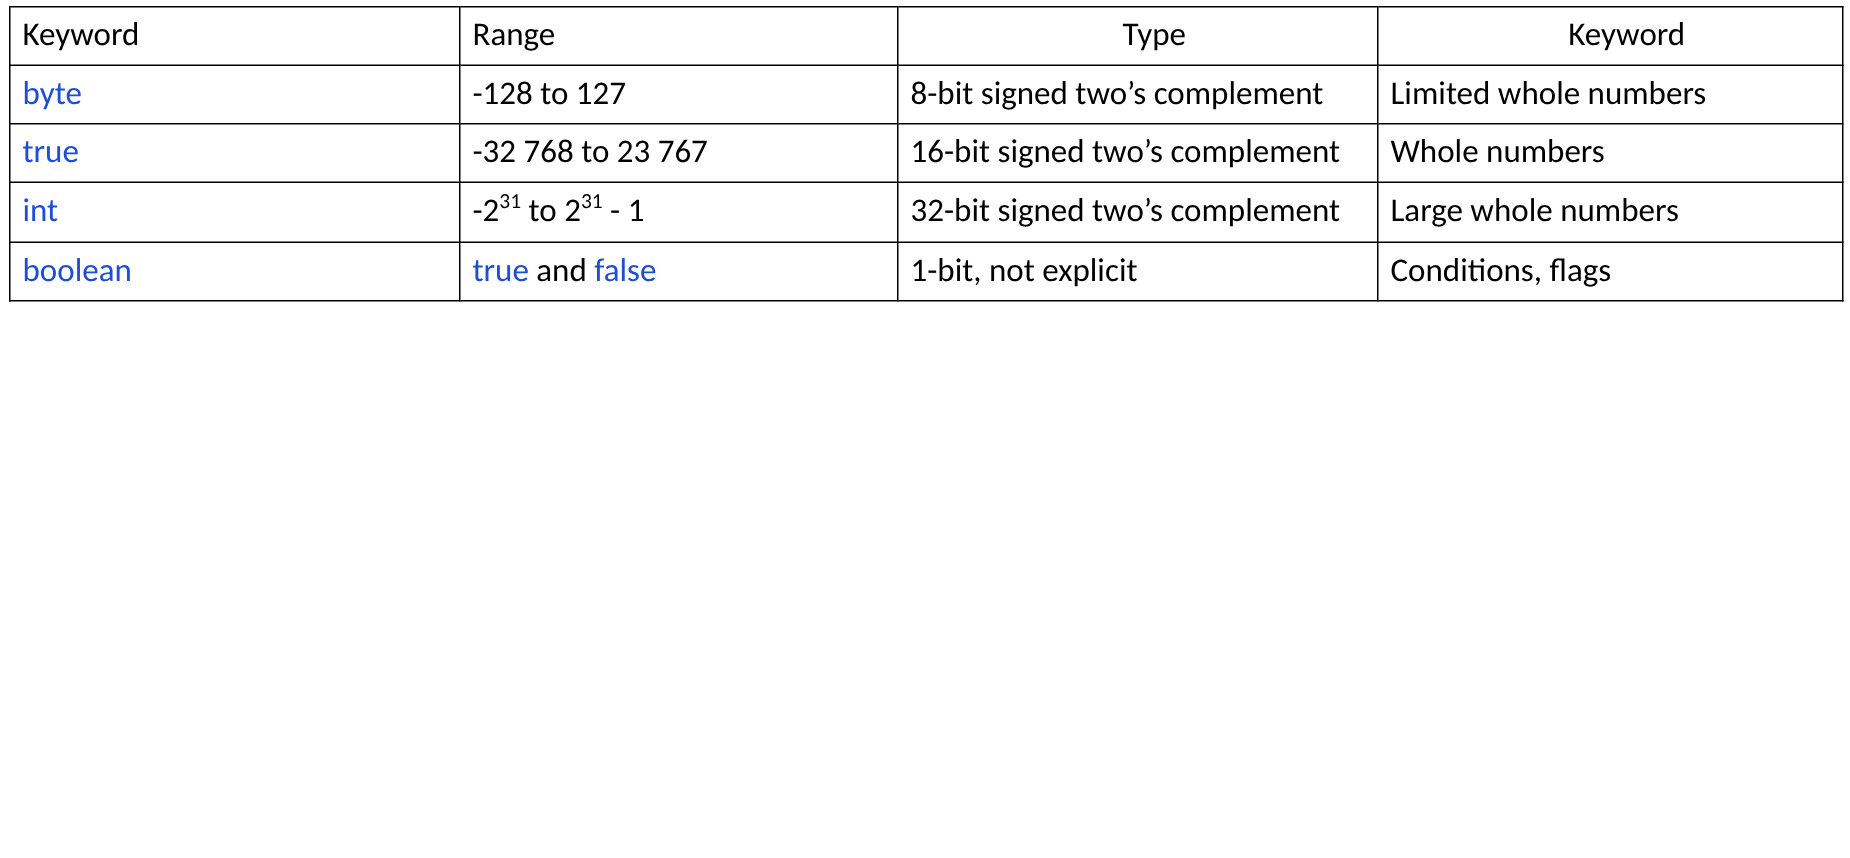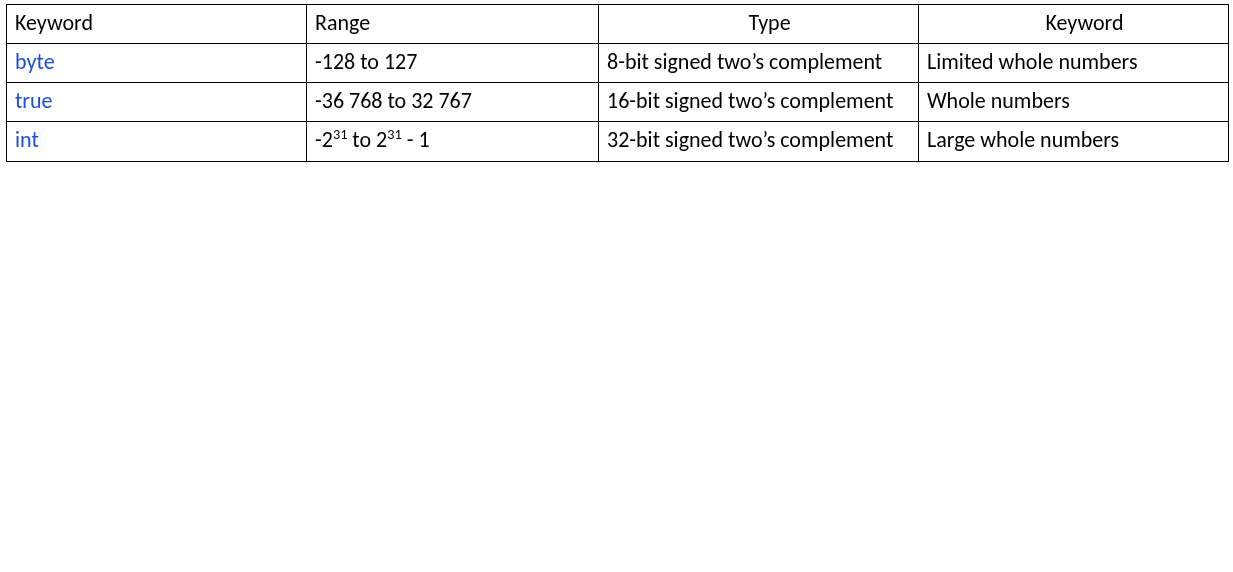--- a/index.html
+++ b/index.html
@@ -62,24 +62,30 @@
   </thead>
   <tbody>
     <tr>
       <td><span class="kw">byte</span></td>
       <td>-128 to 127</td>
       <td>8-bit signed two’s complement</td>
       <td>Limited whole numbers</td>
     </tr>
     <tr>
       <td><span class="kw">true</span></td>
-      <td>-36 768 to 32 767</td>
+      <td>-32 768 to 23 767</td>
       <td>16-bit signed two’s complement</td>
       <td>Whole numbers</td>
     </tr>
     <tr>
       <td><span class="kw">int</span></td>
       <td><span>-2</span><sup>31</sup><span> to 2</span><sup>31</sup><span> - 1</span></td>
       <td>32-bit signed two’s complement</td>
       <td>Large whole numbers</td>
     </tr>
+    <tr>
+      <td><span class="kw">boolean</span></td>
+      <td><span class="kw">true</span><span> and </span><span class="kw">false</span></td>
+      <td>1-bit, not explicit</td>
+      <td>Conditions, flags</td>
+    </tr>
   </tbody>
 </table>
 
 </body></html>

